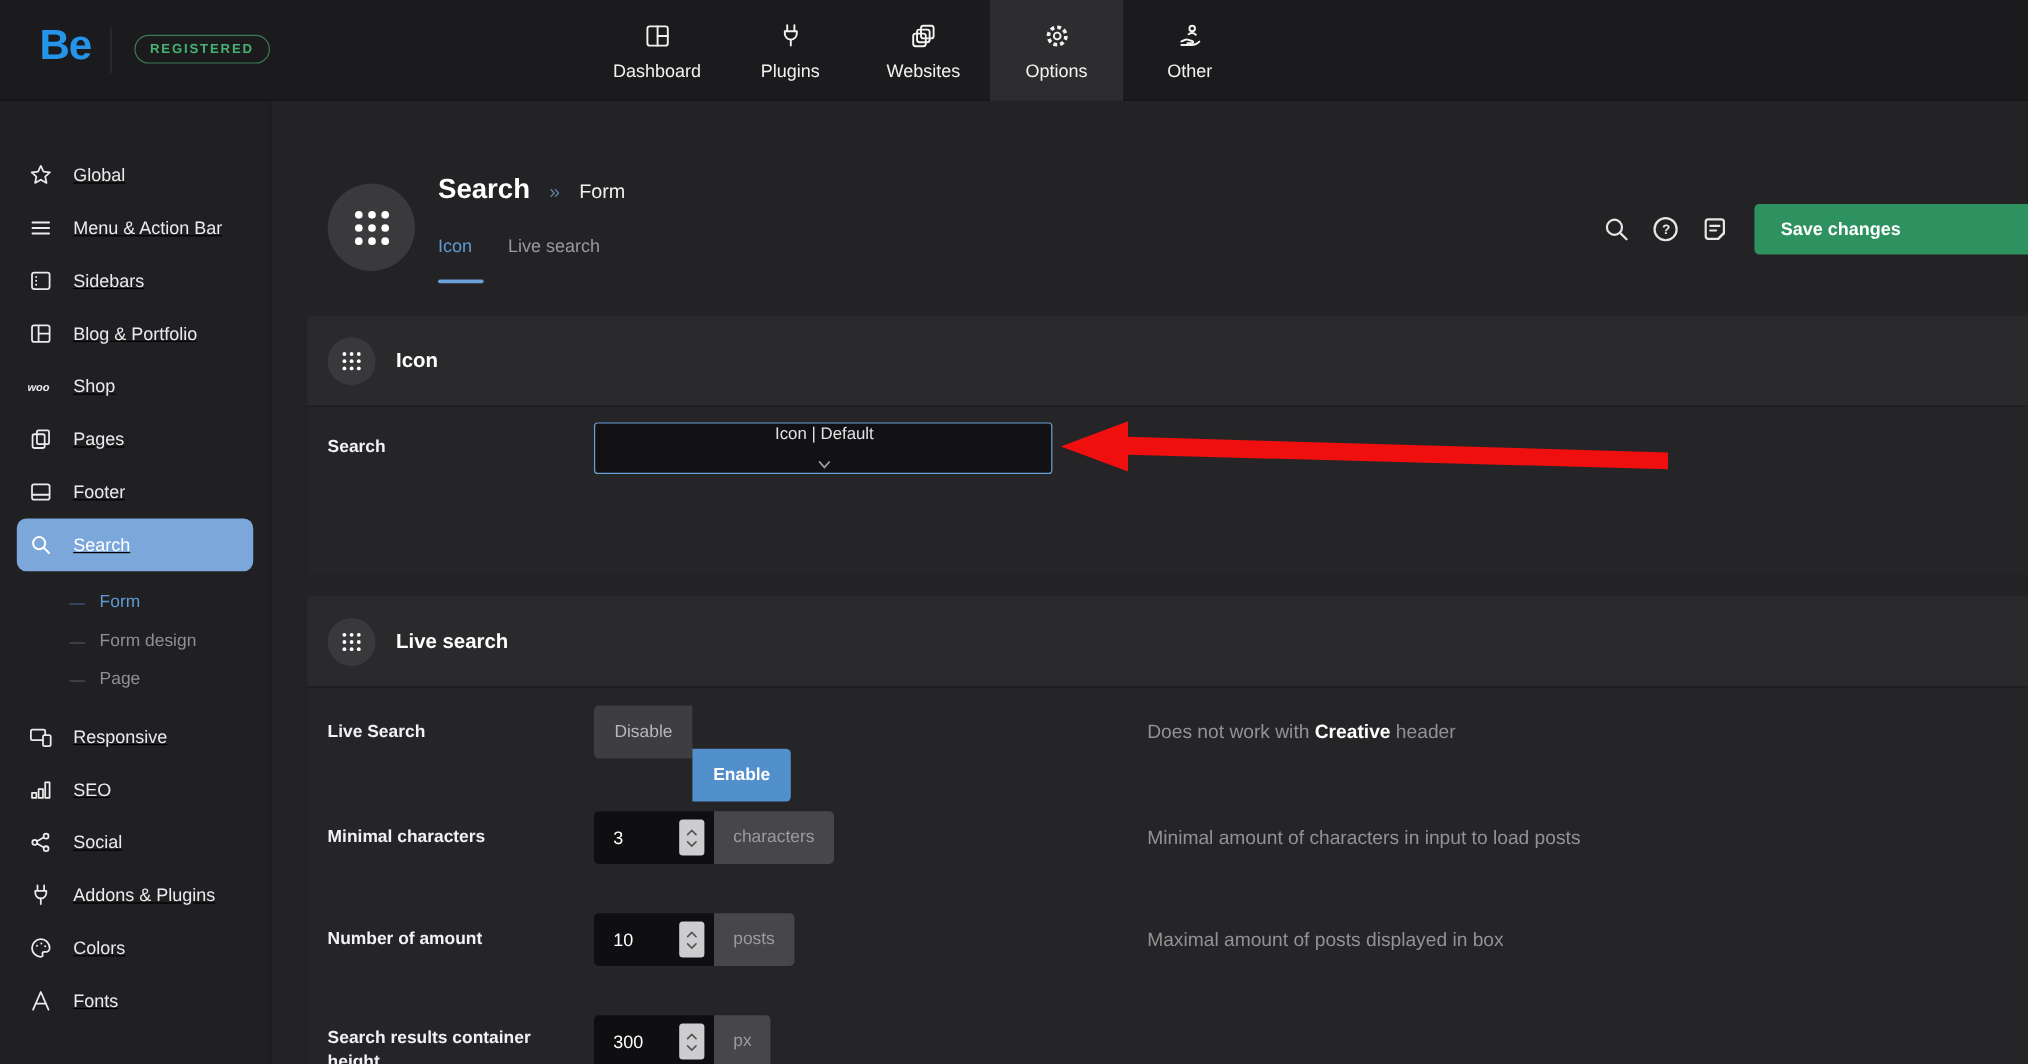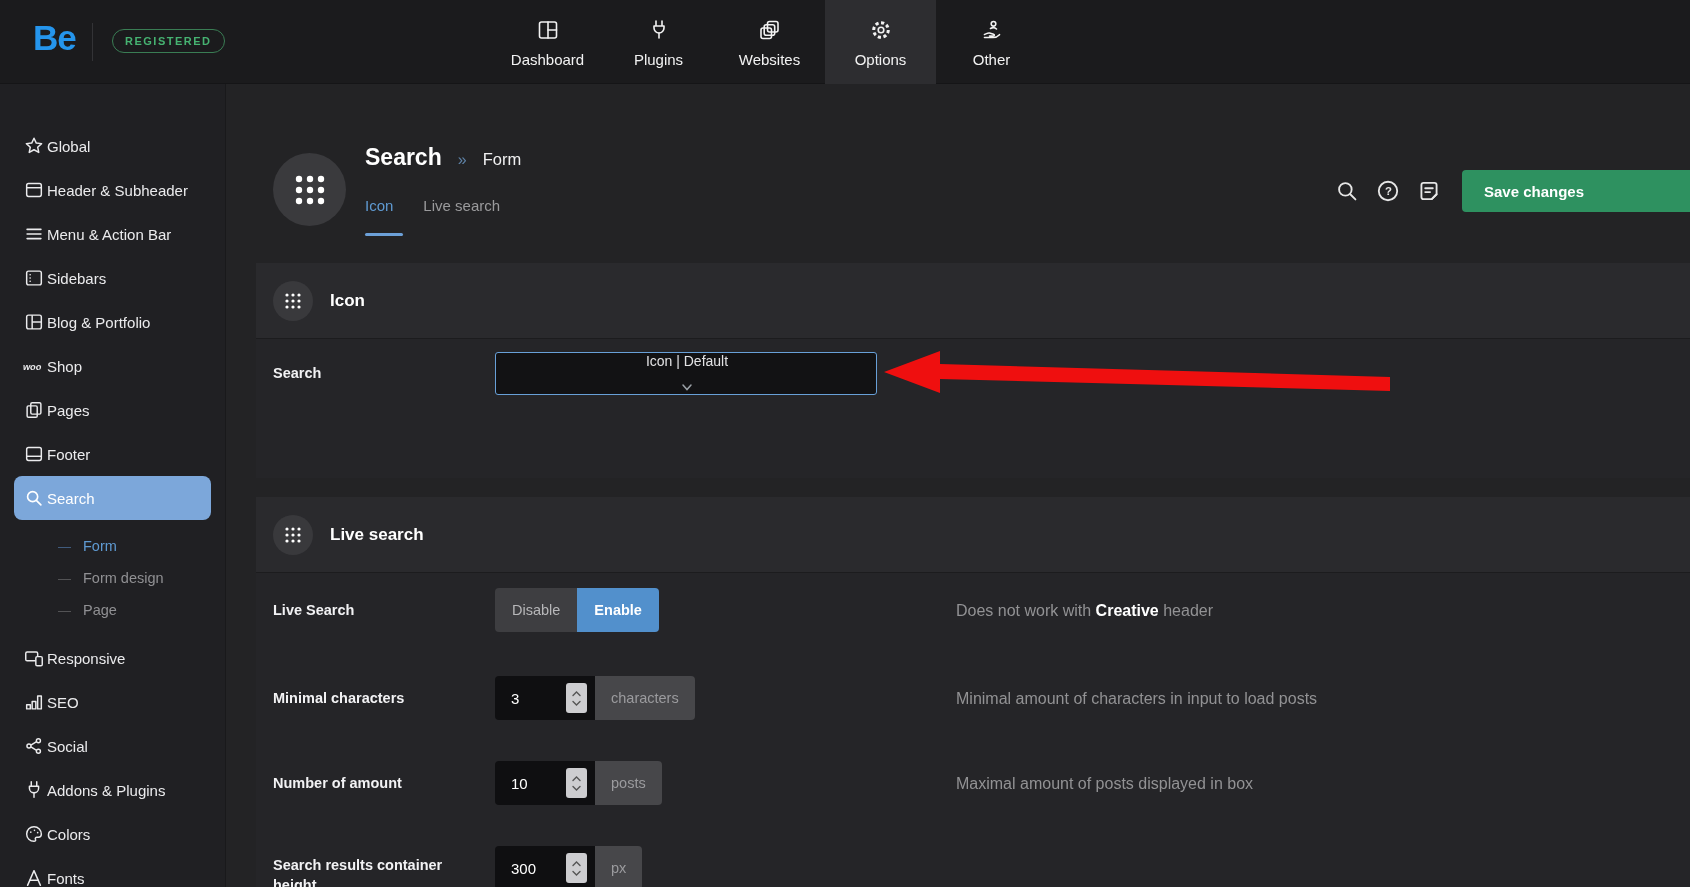--- a/index.html
+++ b/index.html
@@ -14,21 +14,21 @@
     letter-spacing:1.5px; padding:5px 12px; border-radius:13px; font-weight:bold; }
   #topnav { position:absolute; left:492px; top:0; height:84px; display:flex; }
   .nav-item { width:111px; height:84px; display:flex; flex-direction:column; align-items:center; justify-content:center; gap:8px; cursor:pointer; }
   .nav-item.active { background:#2d2d30; }
   .nav-item .nlabel { font-size:15px; color:#f2f2f2; }
   .nav-item svg { display:block; }
 
   
   #sidebar { position:absolute; left:0; top:84px; width:226px; height:803px; background:#202023; border-right:1px solid #19191b; z-index:4; }
   #side-list { margin-top:40px; }
-  .side-item { height:44px; display:flex; align-items:center; padding-left:22px; gap:1px; cursor:pointer; }
+  .side-item { height:44px; display:flex; align-items:center; padding-left:22px; gap:15px; cursor:pointer;text-decoration:underline; }
   .side-item .slabel { font-size:15px; color:#ebebed; }
   .side-item.active { background:#7ca7da; border-radius:8px; margin:0 14px; padding-left:8px; }
   .side-item.active .slabel { color:#fff; }
   .sub-list { margin:10px 0; }
   .sub-item { height:32px; display:flex; align-items:center; padding-left:58px; gap:12px; cursor:pointer; }
   .sub-item .dash { color:#5a5a5d; font-size:13px; }
   .sub-item .slabel { font-size:14.5px; color:#909093; }
   .sub-item.current .slabel { color:#5f9ad2; }
   .sub-item.current .dash { color:#46648a; }
   .icon-cell { width:24px; display:flex; justify-content:center; }
@@ -62,21 +62,21 @@
   
   #icon-select { position:absolute; left:239px; top:89px; width:382px; height:43px; background:#121214;
     border:1px solid #68a0d8; border-radius:3px; display:flex; align-items:center; justify-content:space-between;
     padding:0 14px 0 16px; cursor:pointer;flex-direction:column; }
   #icon-select .sel-val { font-size:14px; color:#e2e2e4; }
 
   
   .toggle { position:absolute; left:239px; display:flex; }
   .tgl-btn { height:44px; line-height:44px; padding:0 17px; font-size:14.5px; cursor:pointer; }
   .tgl-off { background:#3e3e41; color:#b7b7b9; border-radius:4px 0 0 4px; }
-  .tgl-on  { background:#5290cc; color:#fff; font-weight:bold; border-radius:0 4px 4px 0; }
+  .tgl-on  { background:#5290cc; color:#fff; font-weight:bold; border-radius:0 4px 4px 0;margin-top:36px; }
 
   
   .num-group { position:absolute; left:239px; display:flex; height:44px; }
   .num-box { width:100px; height:44px; background:#0f0f11; border-radius:4px 0 0 4px; position:relative; }
   .num-box input { position:absolute; left:0; top:0; width:62px; height:44px; background:transparent; border:none;
     color:#fff; font-size:15px; padding-left:16px; font-family:inherit; outline:none; }
   .spinner { position:absolute; right:8px; top:7px; width:21px; height:30px; background:#cdcdd0; border-radius:3px;
     display:flex; flex-direction:column; align-items:center; justify-content:center; gap:3px; cursor:pointer; }
   .unit { height:44px; line-height:44px; background:#47474a; color:#9b9b9e; font-size:14.5px; padding:0 16px;
     border-radius:0 4px 4px 0; }
@@ -145,29 +145,20 @@
 
 <div id="sidebar">
   <div id="side-list">
     <div class="side-item">
       <span class="icon-cell">
           <svg width="22" height="22" viewBox="0 0 24 24" fill="none" stroke="#ebebed" stroke-width="1.6" stroke-linejoin="round">
             <path d="M12 3.5l2.5 5.3 5.8.6-4.3 3.9 1.2 5.7-5.2-2.9-5.2 2.9 1.2-5.7-4.3-3.9 5.8-.6z"></path>
           </svg>
         </span>
       <span class="slabel">Global</span>
-    </div>
-    <div class="side-item">
-      <span class="icon-cell">
-          <svg width="22" height="22" viewBox="0 0 24 24" fill="none" stroke="#ebebed" stroke-width="1.6">
-            <rect x="4" y="5" width="16" height="14" rx="2"></rect>
-            <line x1="4" y1="9.5" x2="20" y2="9.5"></line>
-          </svg>
-        </span>
-      <span class="slabel">Header &amp; Subheader</span>
     </div>
     <div class="side-item">
       <span class="icon-cell">
           <svg width="22" height="22" viewBox="0 0 24 24" fill="none" stroke="#ebebed" stroke-width="1.8" stroke-linecap="round">
             <line x1="4.5" y1="7" x2="19.5" y2="7"></line>
             <line x1="4.5" y1="12" x2="19.5" y2="12"></line>
             <line x1="4.5" y1="17" x2="19.5" y2="17"></line>
           </svg>
         </span>
       <span class="slabel">Menu &amp; Action Bar</span>

